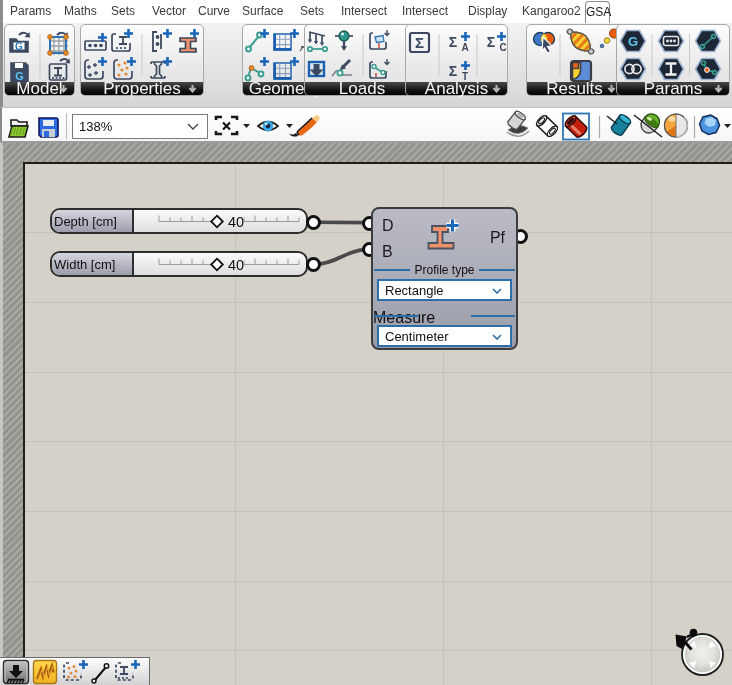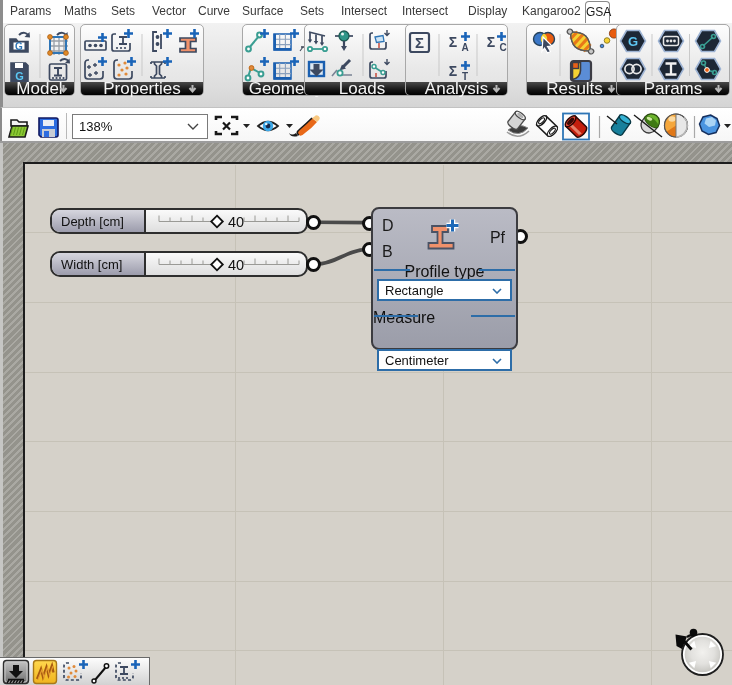--- a/index.html
+++ b/index.html
@@ -34,22 +34,22 @@
 
 #canvasarea { left:0; top:143px; width:732px; height:542px;
   background:repeating-linear-gradient(135deg,#aaa9a3 0 2px,#94938c 2px 5px); }
 #winedge { left:0; top:143px; width:3px; height:542px; background:#c6c6c4; }
 #doc { position:absolute; left:23px; top:19px; width:709px; height:523px; background:#d5d1c9;
   border-left:2px solid #1d1d1d; border-top:2px solid #1d1d1d; }
 
 
 .slider { position:absolute; width:258px; height:26px; border:2px solid #2e2e2e; border-radius:10px;
   background:linear-gradient(#fafafa,#dedede); overflow:hidden; }
-.slabel { position:absolute; left:0; top:0; bottom:0; width:94px; border-right:2px solid #2e2e2e;
-  background:linear-gradient(#d6d6de,#9c9cac); color:#111; font-size:13px; padding:4px 0 0 9px; border-radius:8px 0 0 8px;}
+.slabel { position:absolute; left:0; top:0; bottom:0; width:82px; border-right:2px solid #2e2e2e;
+  background:linear-gradient(#d6d6de,#9c9cac); color:#111; font-size:13px; padding:4px 0 0 2px; border-radius:8px 0 0 8px;}
 .grip { position:absolute; width:15px; height:15px; border-radius:50%; background:#fff; border:3.5px solid #111; }
 
 
 #comp { position:absolute; left:371px; top:207px; width:147px; height:143px; border:2px solid #3c3c40; border-radius:8px;
   background:linear-gradient(#babbc5,#9b9da9); }
 .cselect { position:absolute; height:22px; background:#fff; border:2px solid #2d6da8; color:#111; font-size:13px; padding:2px 0 0 6px; }
 .chev { position:absolute; width:10px; height:6px; }
 .cline { position:absolute; height:2px; background:#2d6da8; top:0; }
 
 
@@ -495,32 +495,32 @@
   <div class="grip" style="left:513px; top:228.5px;"></div>
   <div id="comp">
     <div style="position:absolute;left:9px;top:8px;font-size:16px;color:#1a1a1a;">D</div>
     <div style="position:absolute;left:9px;top:34px;font-size:16px;color:#1a1a1a;">B</div>
     <div style="position:absolute;right:11px;top:20px;font-size:16px;color:#1a1a1a;">Pf</div>
     <svg width="40" height="38" viewBox="0 0 40 38" style="position:absolute;left:52px;top:7px">
       <path d="M7 10 H23 V16 H17.5 V27 H28.5 V32.5 H3.5 V27 H12.5 V16 H7 Z" fill="#f0916b" stroke="#4a5264" stroke-width="1.8"></path>
       <path d="M27.5 3.5 V15.5 M21.5 9.5 H33.5" stroke="#fff" stroke-width="5.5"></path>
       <path d="M27.5 3.5 V15.5 M21.5 9.5 H33.5" stroke="#1e6ab8" stroke-width="3"></path>
     </svg>
-    <div style="position:absolute;left:0;right:0;top:54px;text-align:center;font-size:16px;color:#111;">Profile type</div>
+    <div style="position:absolute;left:0;right:0;top:54px;text-align:center;font-size:12px;color:#111;">Profile type</div>
     <div class="cline" style="left:1px;width:36px;top:60px;"></div>
     <div class="cline" style="right:1px;width:36px;top:60px;"></div>
     <div class="cselect" style="left:4px;top:70px;width:135px;">Rectangle
       <svg class="chev" style="right:8px;top:7px" viewBox="0 0 10 6">
           <path d="M1 1l4 4 4-4" stroke="#2d6da8" stroke-width="1.6" fill="none"></path>
         </svg>
     </div>
     <div style="position:absolute;left:0;right:0;top:100px;text-align:left;font-size:16px;color:#111;">Measure</div>
     <div class="cline" style="left:1px;width:44px;top:106px;"></div>
     <div class="cline" style="right:1px;width:44px;top:106px;"></div>
-    <div class="cselect" style="left:4px;top:116px;width:135px;margin-top:24px;">Centimeter
+    <div class="cselect" style="left:4px;top:116px;width:135px;">Centimeter
       <svg class="chev" style="right:8px;top:7px" viewBox="0 0 10 6">
           <path d="M1 1l4 4 4-4" stroke="#2d6da8" stroke-width="1.6" fill="none"></path>
         </svg>
     </div>
   </div>
 
   <div id="minibar" class="abs">
     <svg width="150" height="28" viewBox="0 0 150 28" style="position:absolute;left:0;top:0">
       <defs>
         <linearGradient id="dkbtn" x1="0" y1="0" x2="0" y2="1">

